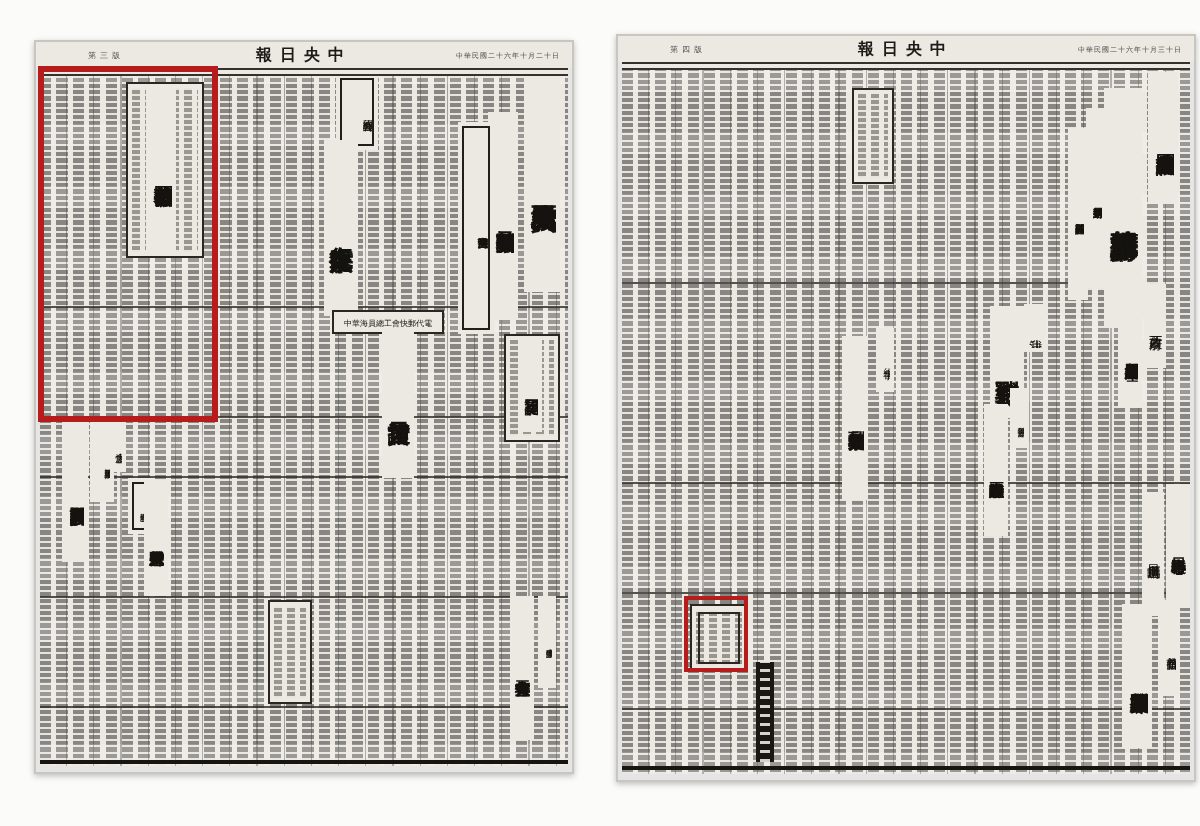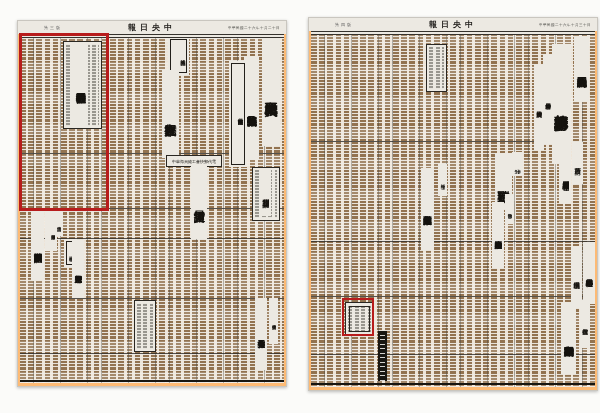--- a/index.html
+++ b/index.html
@@ -1,21 +1,21 @@
 <!DOCTYPE html>
 <html><head>
 <meta charset="utf-8">
 <style>
   html,body{margin:0;padding:0;}
   body{
     width:600px;height:413px;background:#fbfbf9;position:relative;overflow:hidden;
     font-family:"DejaVu Sans","Liberation Sans",sans-serif;
   }
   .page{
-    position:absolute;background:#fdba74;border:1px solid #c9c6bf;
+    position:absolute;background:#e5e5e5;border:1px solid #c9c6bf;
     box-shadow:0 1px 3px rgba(0,0,0,0.25);
   }
   .mast{
     position:absolute;left:0;top:0;right:0;height:13px;background:#ece9e2;
     display:flex;align-items:center;justify-content:center;z-index:5;
   }
   .mtitle{
     font-weight:bold;font-size:8px;color:#1d1b18;letter-spacing:4px;line-height:1;
   }
   .mlabel{

